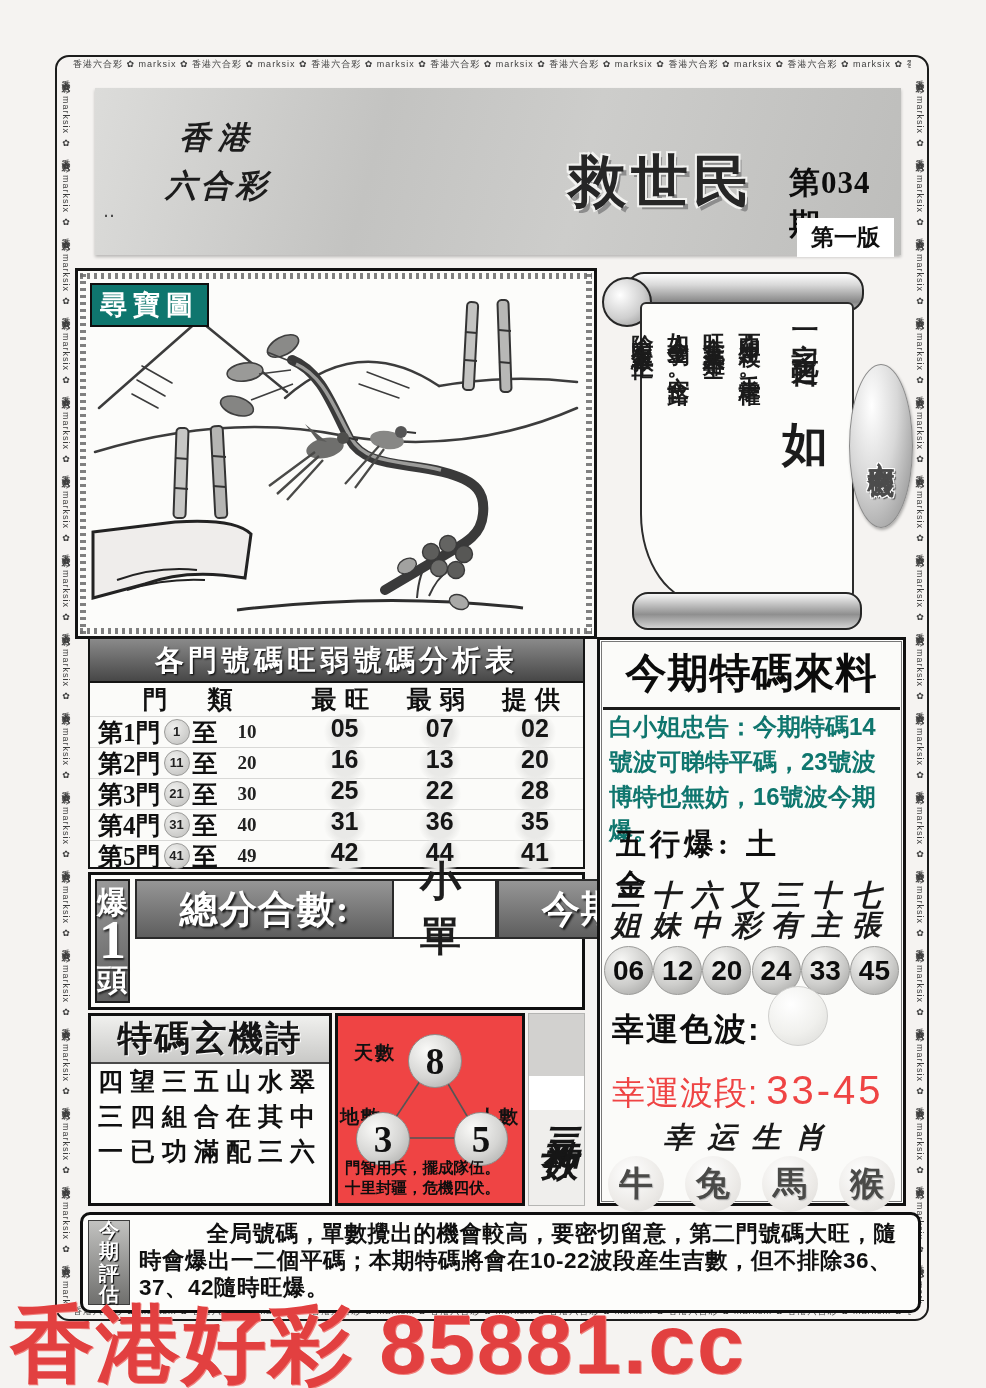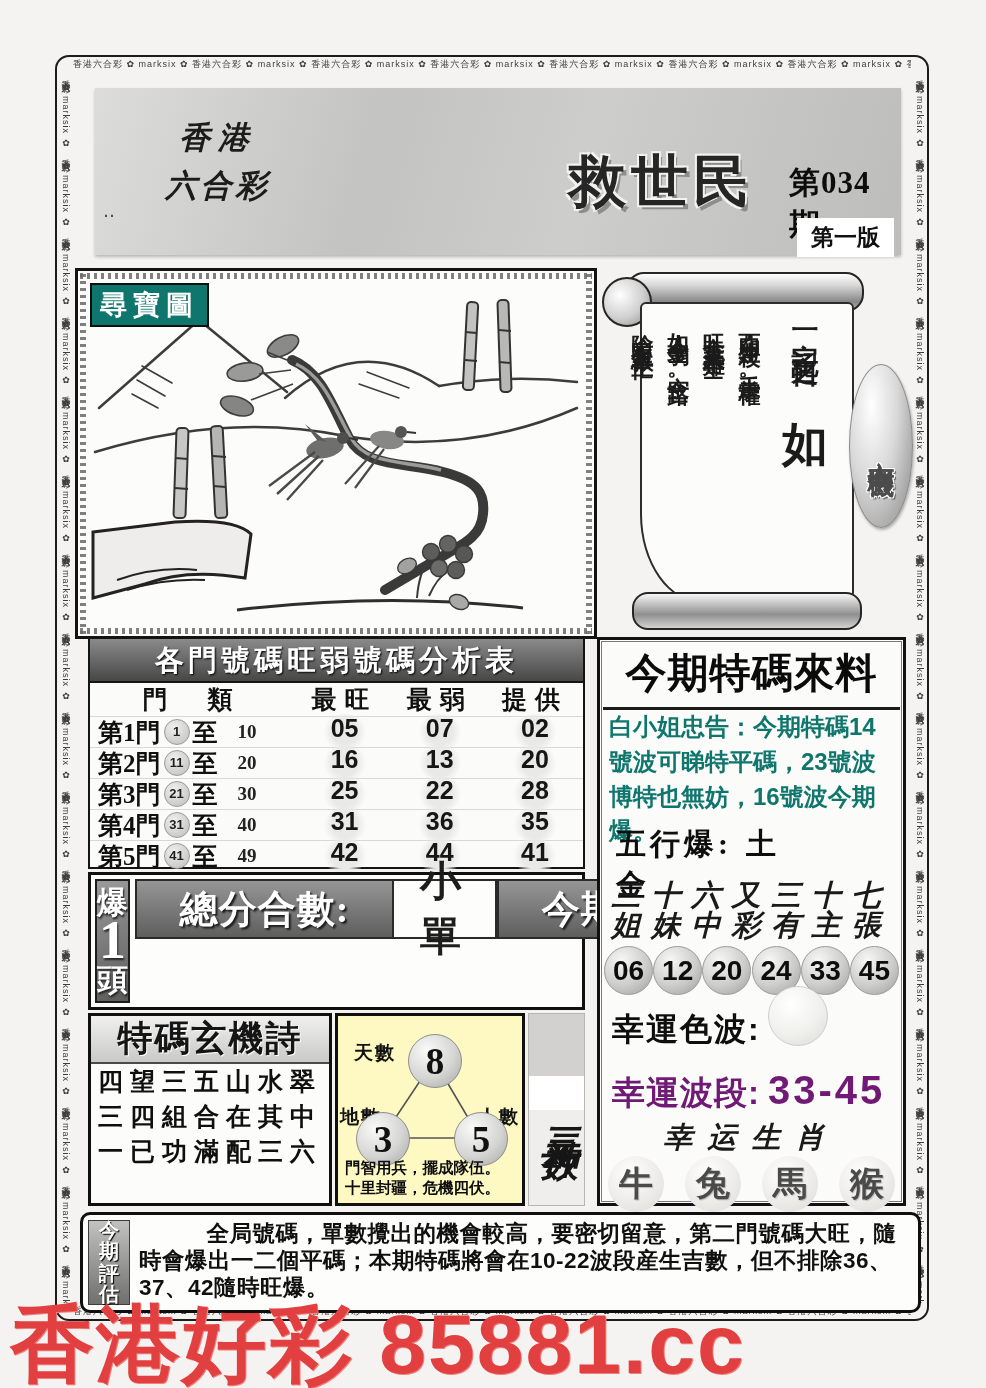--- a/index.html
+++ b/index.html
@@ -109,21 +109,21 @@
 
   
   .poem{position:absolute;left:88px;top:1013px;width:244px;height:193px;border:3px solid #101010;background:#fcfcfa;box-sizing:border-box;}
   .poem-title{height:46px;line-height:46px;text-align:center;font-size:35px;font-weight:900;letter-spacing:2px;
       font-family:"Liberation Serif","DejaVu Serif",serif;background:linear-gradient(180deg,#f0f0ee,#c9c9c7);
       border-bottom:2px solid #4a4a4a;text-shadow:1px 1px 0 #fff;}
   .poem-line{font-family:"Liberation Serif","DejaVu Serif",serif;font-size:25px;font-weight:900;letter-spacing:7px;
       text-align:center;line-height:35px;color:#0f0f0f;}
 
   
-  .trinity{position:absolute;left:335px;top:1013px;width:190px;height:193px;border:3px solid #101010;background:#fef9c3;box-sizing:border-box;}
+  .trinity{position:absolute;left:335px;top:1013px;width:190px;height:193px;border:3px solid #101010;background:#ef4444;box-sizing:border-box;}
   .trinity svg{position:absolute;left:0;top:0;}
   .tball{position:absolute;width:52px;height:52px;border-radius:50%;border:1px solid #8e8e8c;
       background:radial-gradient(circle at 35% 30%,#fafaf8,#d5d5d3 55%,#a6a6a4);
       display:flex;align-items:center;justify-content:center;font-size:37px;font-weight:900;
       font-family:"Liberation Serif","DejaVu Serif",serif;color:#111;}
   .tb-top{left:70px;top:18px;}
   .tb-left{left:18px;top:96px;}
   .tb-right{left:116px;top:96px;}
   .tlabel{position:absolute;font-size:19px;font-weight:900;font-family:"Liberation Serif",serif;color:#111;letter-spacing:2px;}
   .tl-top{left:16px;top:24px;}
@@ -151,21 +151,21 @@
   .sp-hand{position:absolute;left:0;right:0;text-align:center;font-family:"Liberation Serif","DejaVu Serif",serif;
       font-style:italic;font-size:29px;font-weight:700;letter-spacing:11px;color:#1a1a1a;}
   .h1{top:236px;}.h2{top:266px;}
   .sp-balls{position:absolute;left:4px;right:4px;top:306px;display:flex;justify-content:space-between;}
   .ball{width:47px;height:47px;border-radius:50%;border:1px solid #9a9a98;
       background:radial-gradient(circle at 35% 28%,#f7f7f5,#cdcdcb 55%,#9e9e9c);
       display:flex;align-items:center;justify-content:center;font-size:28px;font-weight:900;color:#0d0d0d;}
   .sp-colorwave{position:absolute;left:12px;top:368px;font-size:32px;font-weight:900;color:#0e0e0e;letter-spacing:2px;}
   .wave-ball{position:absolute;left:168px;top:346px;width:58px;height:58px;border-radius:50%;
       border:1px solid #cfcfcd;background:radial-gradient(circle at 38% 30%,#ffffff,#f0f0ed 55%,#d9d9d6);}
-  .sp-range{position:absolute;left:12px;top:428px;font-size:33px;font-weight:700;color:#701a75;letter-spacing:1px;}
+  .sp-range{position:absolute;left:12px;top:428px;font-size:33px;font-weight:400;color:#ef4444;letter-spacing:1px;}
   .sp-range .rg-val{font-size:40px;letter-spacing:3px;margin-left:8px;}
   .sp-zodiac-title{position:absolute;left:0;right:0;top:478px;text-align:center;font-size:29px;font-weight:700;
       font-style:italic;font-family:"Liberation Serif","DejaVu Serif",serif;letter-spacing:15px;color:#1a1a1a;}
   .sp-animals{position:absolute;left:8px;right:8px;top:516px;display:flex;justify-content:space-between;}
   .animal{width:56px;height:56px;border-radius:50%;background:radial-gradient(circle at 40% 32%,#ffffff,#eceae7 60%,#dcdad7);
       display:flex;align-items:center;justify-content:center;font-size:34px;font-weight:700;color:#4a4a48;
       font-family:"Liberation Serif","DejaVu Serif",serif;text-shadow:1px 1px 1px #bbb;}
 
   
   .eval{position:absolute;left:80px;top:1212px;width:841px;height:101px;border:3px solid #0f0f0f;border-radius:10px;

